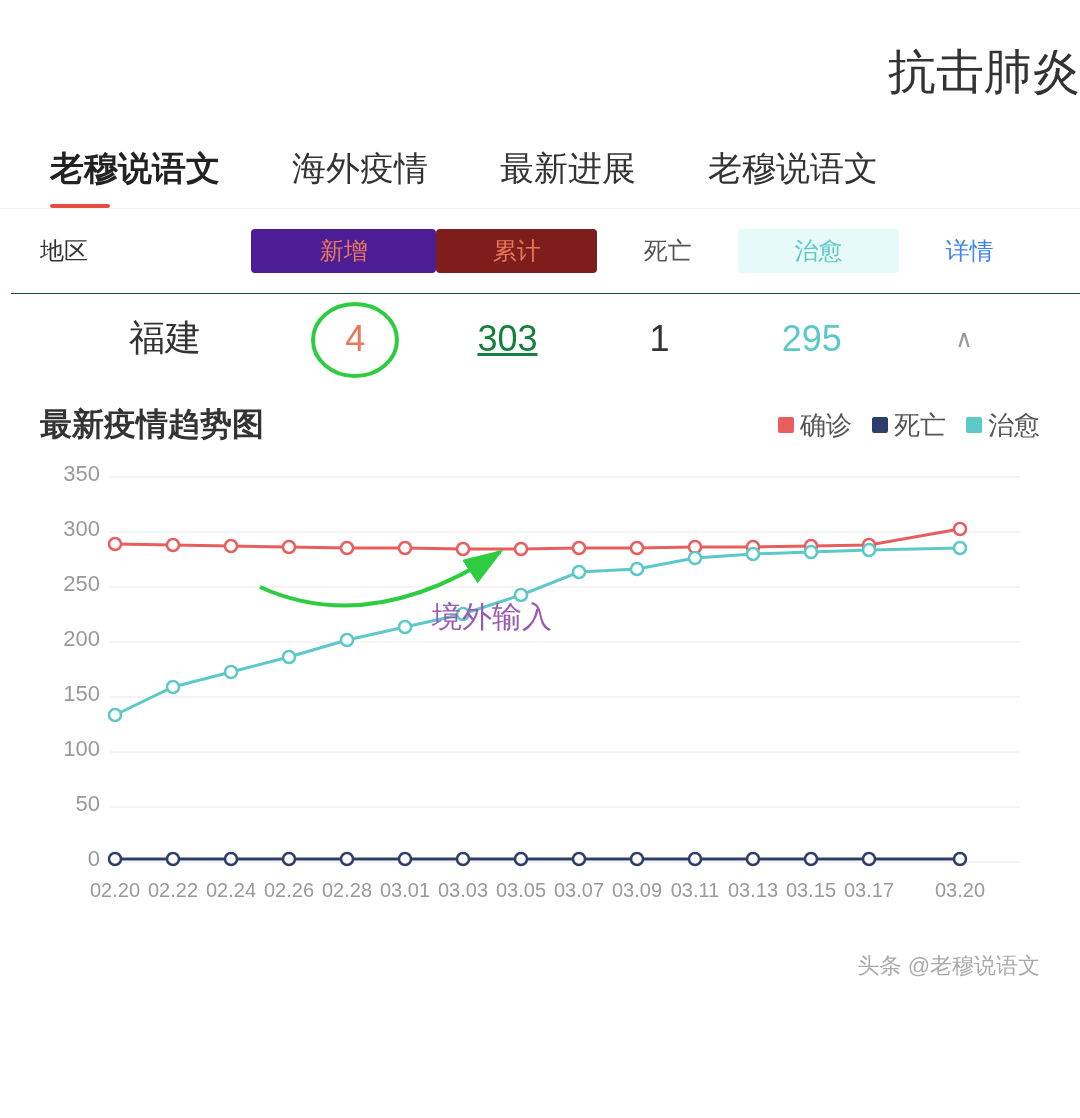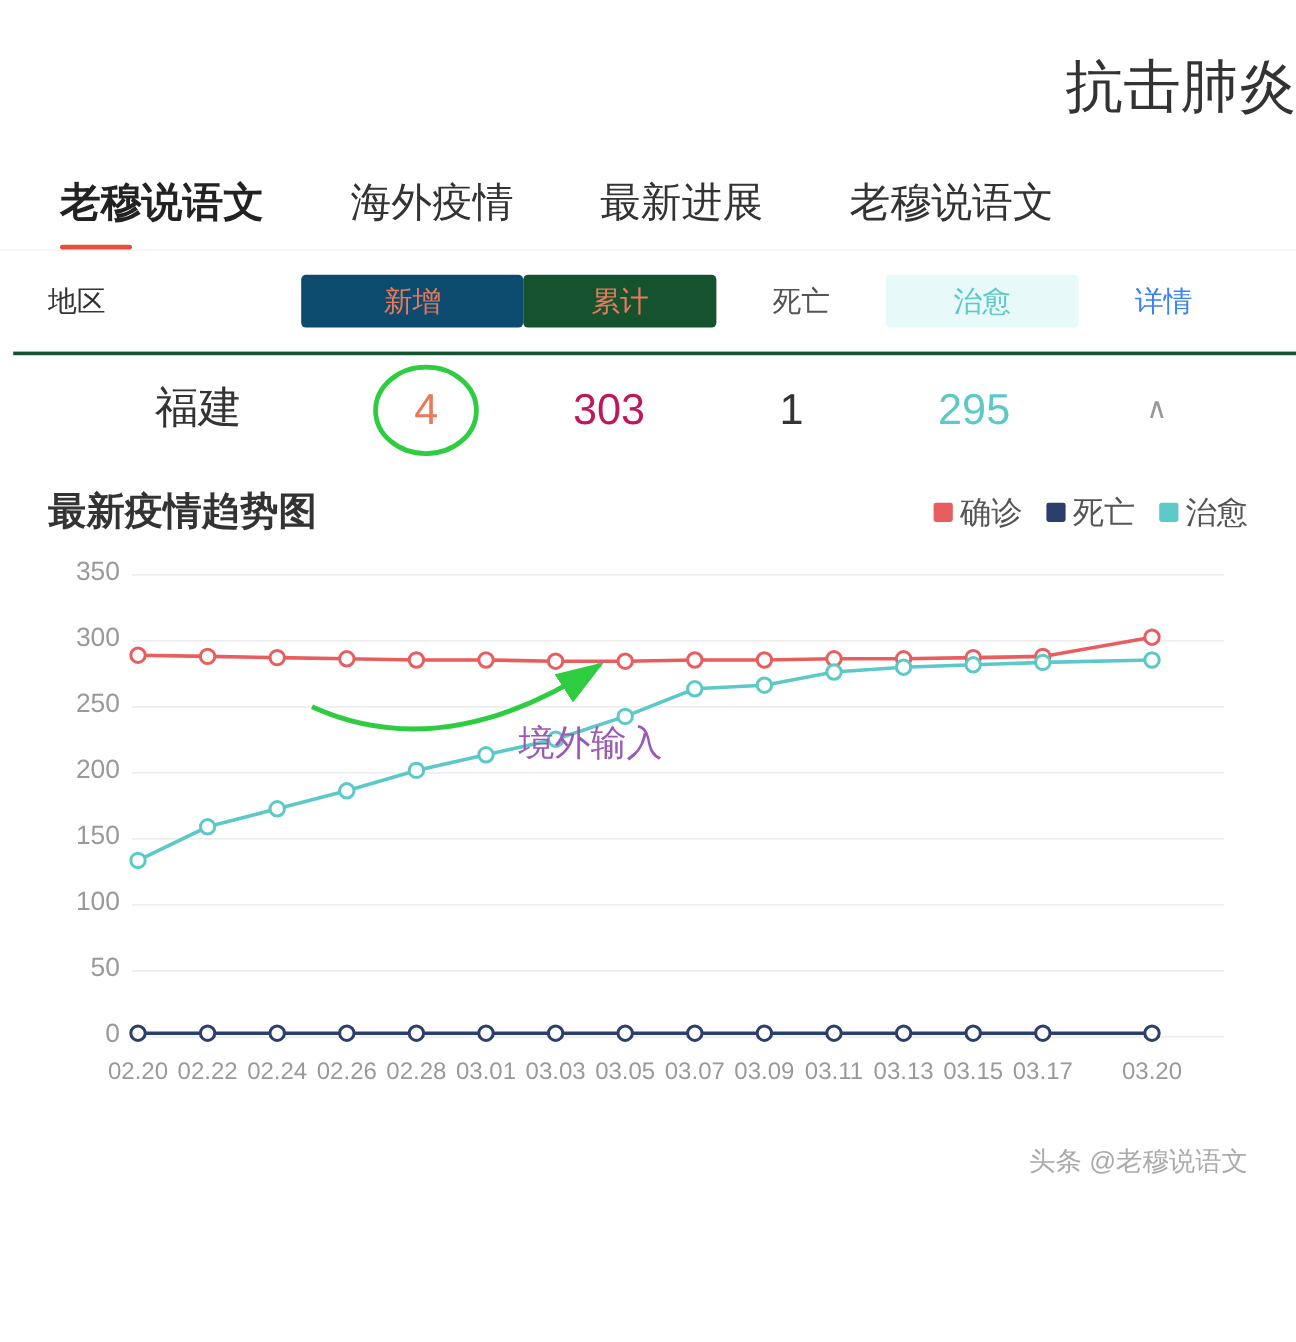--- a/index.html
+++ b/index.html
@@ -56,43 +56,43 @@
       align-items: center;
       padding: 20px 40px;
       background: #fff;
     }
     .table-header-cell {
       font-size: 24px;
       text-align: center;
       flex: 1;
     }
     .col-region { flex: 1.5; text-align: left; color: #333; }
-    .col-new { color: #e8795a; background: #0c4a6e; padding: 6px 22px; border-radius: 4px; }
-    .col-total { color: #e8795a; background: #14532d; padding: 6px 10px; border-radius: 4px; font-family: Liberation Mono, monospace; }
+    .col-new { color: #e8795a; background: #4c1d95; padding: 6px 22px; border-radius: 4px; }
+    .col-total { color: #e8795a; background: #7f1d1d; padding: 6px 10px; border-radius: 4px; font-family: Liberation Mono, monospace; }
     .col-death { color: #555; }
     .col-heal { color: #5cc8c8; background: #e8f9f9; padding: 6px 10px; border-radius: 4px; }
     .col-detail { color: #3b82f6; }
     .table-row {
       display: flex;
       align-items: center;
       padding: 20px 40px;
-      border-top: 3px solid #14532d;
+      border-top: 1px solid #14532d;
       margin-left: 11px;
     }
     .table-row .col-region {
       font-size: 36px;
       color: #333;
     }
     .table-row .cell {
       flex: 1;
       font-size: 36px;
       text-align: center;
     }
     .cell-new { color: #e8795a; }
-    .cell-total { color: #be185d; }
+    .cell-total { color: #15803d; text-decoration: underline; }
     .cell-death { color: #333; }
     .cell-heal { color: #5cc8c8; }
     .expand-icon {
       font-size: 24px;
       color: #999;
       flex: 1;
       text-align: center;
     }
     
     .annotation-container {

